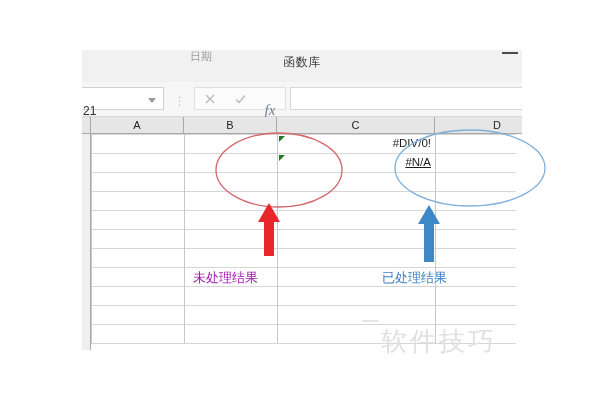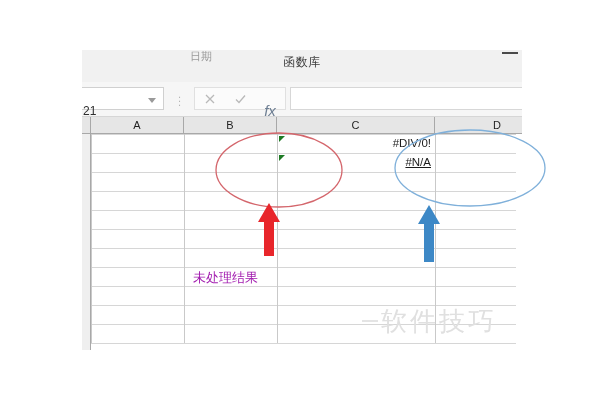--- a/index.html
+++ b/index.html
@@ -265,20 +265,21 @@
   .anno-text.red  { color: #a21caf; }
   .anno-text.blue { color: #3d80c4; }
 
   .watermark {
     position: absolute;
     font-size: 26px;
     color: #e0e0e0;
     letter-spacing: 3px;
     white-space: nowrap;
     user-select: none;
+    margin-top: 20px;
   }
   .watermark-dash {
     position: absolute;
     width: 16px;
     height: 2px;
     background: #e4e4e4;
   }
 </style>
 </head>
 <body>
@@ -311,21 +312,21 @@
           <svg width="12" height="12" viewBox="0 0 12 12" aria-hidden="true">
             <path d="M2 2 L10 10 M10 2 L2 10" stroke="#b9b9b9" stroke-width="1.3" fill="none"></path>
           </svg>
         </div>
         <div class="fx-btn accept">
           <svg width="13" height="12" viewBox="0 0 13 12" aria-hidden="true">
             <path d="M2 6.5 L5 9.5 L11 2.5" stroke="#b9b9b9" stroke-width="1.3" fill="none"></path>
           </svg>
         </div>
         <div class="fx-btn fx">
-          <span style="font-style:italic;font-family:Liberation Sans, sans-serif;font-size:15px;margin-top:24px;">
+          <span style="font-style:italic;font-family:Liberation Serif, serif;font-size:15px;margin-top:24px;">
             <span>fx</span>
           </span>
         </div>
       </div>
 
       <div class="formula-input" title=""></div>
     </div>
 
     <div class="grid">
       <div class="corner-box"></div>
@@ -375,17 +376,18 @@
 
     <ellipse cx="470" cy="168" rx="75" ry="38" fill="none" stroke="#7fb0da" stroke-width="1.3"></ellipse>
 
     <g>
       <path d="M424 262 L424 224 L418 224 L429 205 L440 224 L434 224 L434 262 Z" fill="#3d88c6"></path>
     </g>
   </svg>
 
   <div class="anno-text red" style="left:193px; top:269px;">未处理结果</div>
 
+  <div class="anno-text blue" style="left:382px; top:269px;">已处理结果</div>
 
   <div class="watermark-dash" style="left:362px; top:320px;"></div>
   <div class="watermark" style="left:381px; top:304px;">软件技巧</div>
 
 </div>
 
 </body></html>

